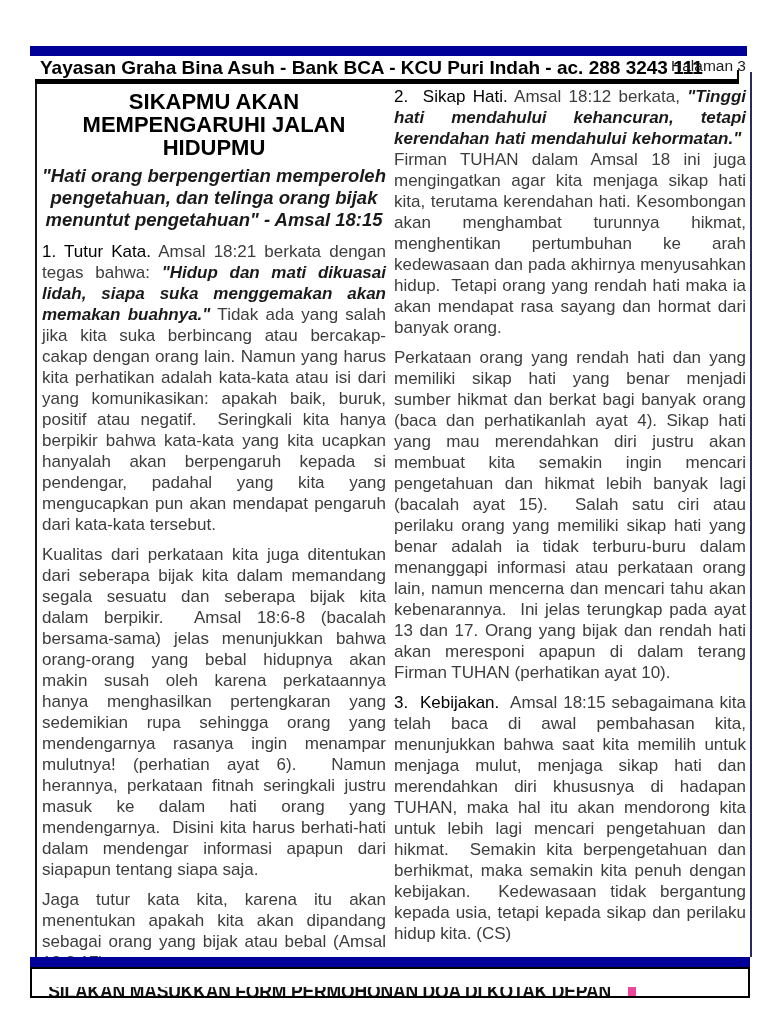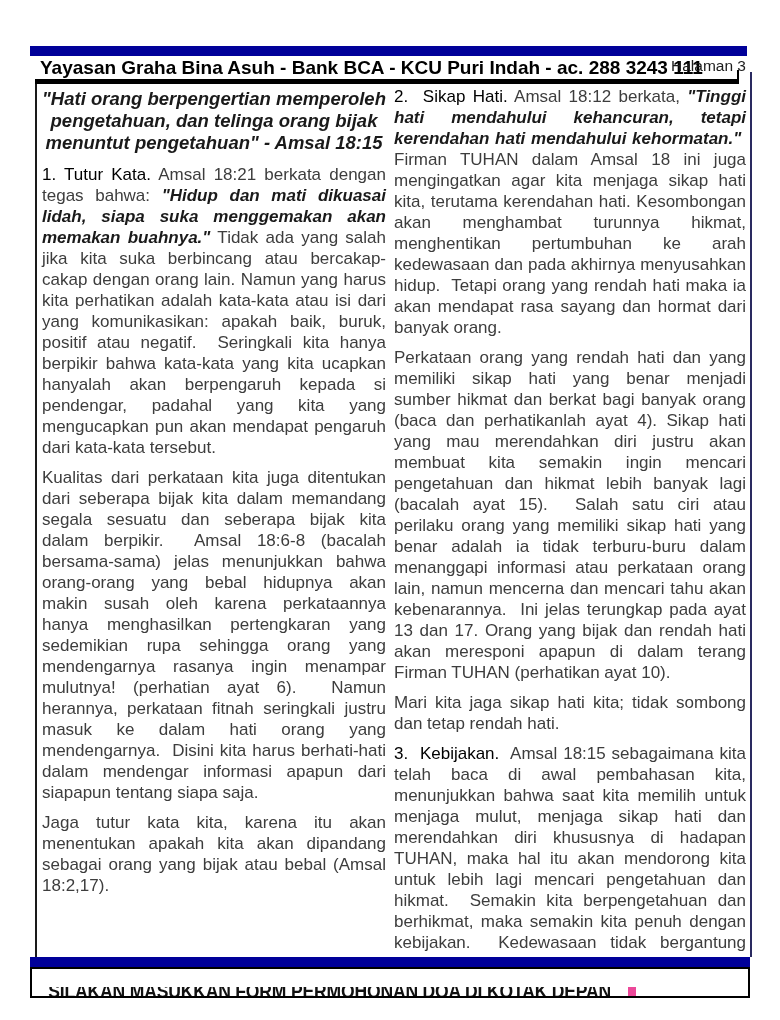--- a/index.html
+++ b/index.html
@@ -40,30 +40,30 @@
 
   <div class="top-accent-bar"></div>
   <div class="header-org">Yayasan Graha Bina Asuh - Bank BCA -  KCU Puri Indah - ac. 288 3243 111</div>
   <div class="header-page">Halaman 3</div>
   <div class="top-rule"></div>
   <div class="rule-tick"></div>
   <div class="border-left"></div>
   <div class="border-right"></div>
 
   <div class="col col-left">
+    <h1 class="title">SIKAPMU AKAN MEMPENGARUHI JALAN HIDUPMU</h1>
     <p class="epigraph">"Hati orang berpengertian memperoleh pengetahuan, dan telinga orang bijak menuntut pengetahuan" - Amsal 18:15</p>
     <p class="para"><span class="lead">1. Tutur Kata.</span><span> Amsal 18:21 berkata dengan tegas bahwa: </span><span class="bq">"Hidup dan mati dikuasai lidah, siapa suka menggemakan akan memakan buahnya."</span><span> Tidak ada yang salah jika kita suka berbincang atau bercakap-cakap dengan orang lain. Namun yang harus kita perhatikan adalah kata-kata atau isi dari yang komunikasikan: apakah baik, buruk, positif atau negatif.&nbsp; Seringkali kita hanya berpikir bahwa kata-kata yang kita ucapkan hanyalah akan berpengaruh kepada si pendengar, padahal yang kita yang mengucapkan pun akan mendapat pengaruh dari kata-kata tersebut.</span></p>
     <p class="para">Kualitas dari perkataan kita juga ditentukan dari seberapa bijak kita dalam memandang segala sesuatu dan seberapa bijak kita dalam berpikir.&nbsp; Amsal 18:6-8 (bacalah bersama-sama) jelas menunjukkan bahwa orang-orang yang bebal hidupnya akan makin susah oleh karena perkataannya hanya menghasilkan pertengkaran yang sedemikian rupa sehingga orang yang mendengarnya rasanya ingin menampar mulutnya! (perhatian ayat 6).&nbsp; Namun herannya, perkataan fitnah seringkali justru masuk ke dalam hati orang yang mendengarnya.&nbsp; Disini kita harus berhati-hati dalam mendengar informasi apapun dari siapapun tentang siapa saja.</p>
     <p class="para">Jaga tutur kata kita, karena itu akan menentukan apakah kita akan dipandang sebagai orang yang bijak atau bebal (Amsal 18:2,17).</p>
   </div>
 
   <div class="col col-right">
     <p class="para"><span class="lead">2.&nbsp; Sikap Hati.</span><span> Amsal 18:12 berkata, </span><span class="bq">"Tinggi hati mendahului kehancuran, tetapi kerendahan hati mendahului kehormatan."</span><span>&nbsp; Firman TUHAN dalam Amsal 18 ini juga mengingatkan agar kita menjaga sikap hati kita, terutama kerendahan hati. Kesombongan akan menghambat turunnya hikmat, menghentikan pertumbuhan ke arah kedewasaan dan pada akhirnya menyusahkan hidup.&nbsp; Tetapi orang yang rendah hati maka ia akan mendapat rasa sayang dan hormat dari banyak orang.</span></p>
     <p class="para">Perkataan orang yang rendah hati dan yang memiliki sikap hati yang benar menjadi sumber hikmat dan berkat bagi banyak orang (baca dan perhatikanlah ayat 4). Sikap hati yang mau merendahkan diri justru akan membuat kita semakin ingin mencari pengetahuan dan hikmat lebih banyak lagi (bacalah ayat 15).&nbsp; Salah satu ciri atau perilaku orang yang memiliki sikap hati yang benar adalah ia tidak terburu-buru dalam menanggapi informasi atau perkataan orang lain, namun mencerna dan mencari tahu akan kebenarannya.&nbsp; Ini jelas terungkap pada ayat 13 dan 17. Orang yang bijak dan rendah hati akan meresponi apapun di dalam terang Firman TUHAN (perhatikan ayat 10).</p>
-    <p class="para">Mari kita jaga sikap hati kita; tidak sombong dan tetap rendah hati.</p>
     <p class="para"><span class="lead">3.&nbsp; Kebijakan.</span><span>&nbsp; Amsal 18:15 sebagaimana kita telah baca di awal pembahasan kita, menunjukkan bahwa saat kita memilih untuk menjaga mulut, menjaga sikap hati dan merendahkan diri khususnya di hadapan TUHAN, maka hal itu akan mendorong kita untuk lebih lagi mencari pengetahuan dan hikmat.&nbsp; Semakin kita berpengetahuan dan berhikmat, maka semakin kita penuh dengan kebijakan.&nbsp; Kedewasaan tidak bergantung kepada usia, tetapi kepada sikap dan perilaku hidup kita. (CS)</span></p>
   </div>
 
   <div class="bottom-accent-bar"></div>
   <div class="footer-box">
     <div class="footer-cell-main">
       <span class="footer-text">SILAKAN MASUKKAN FORM PERMOHONAN DOA DI KOTAK DEPAN</span>
     </div>
     <div class="footer-cell-empty"></div>
   </div>

